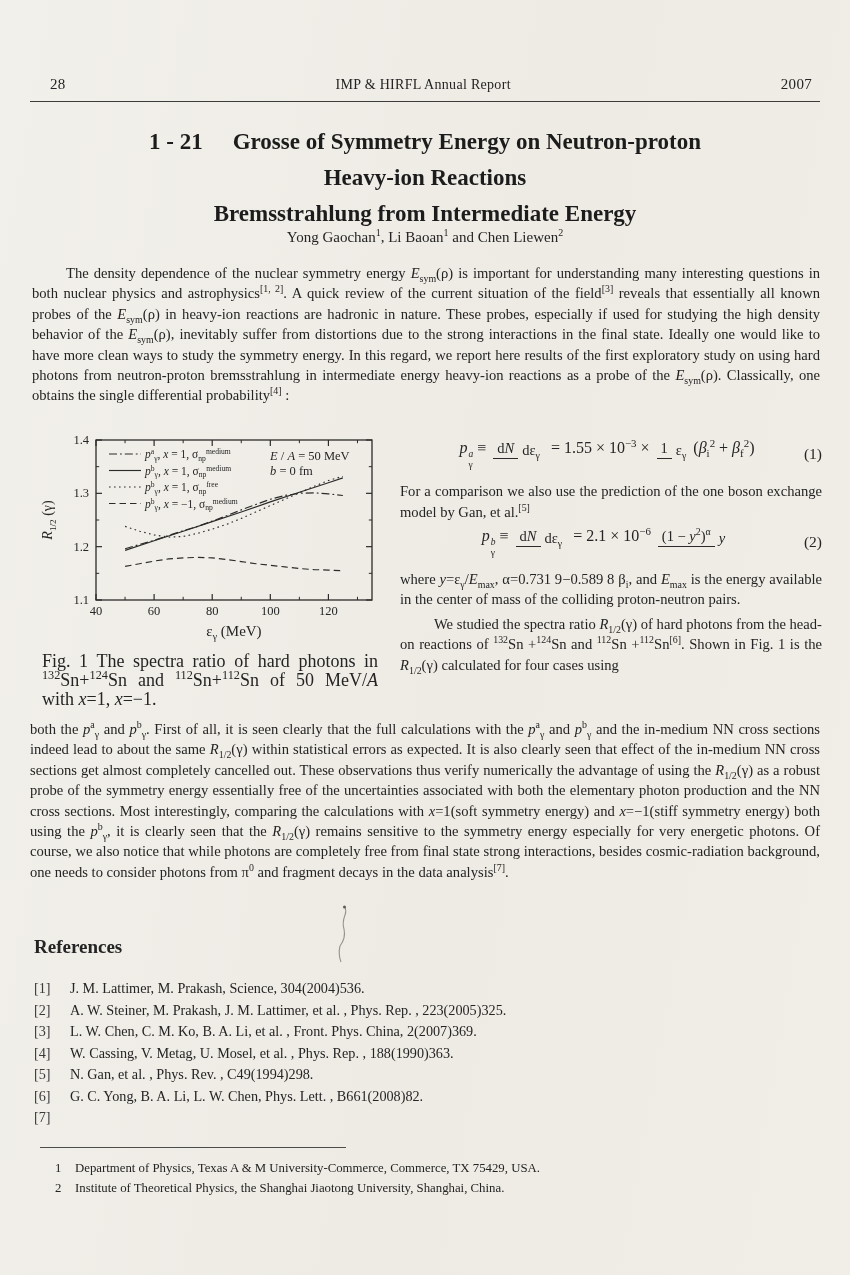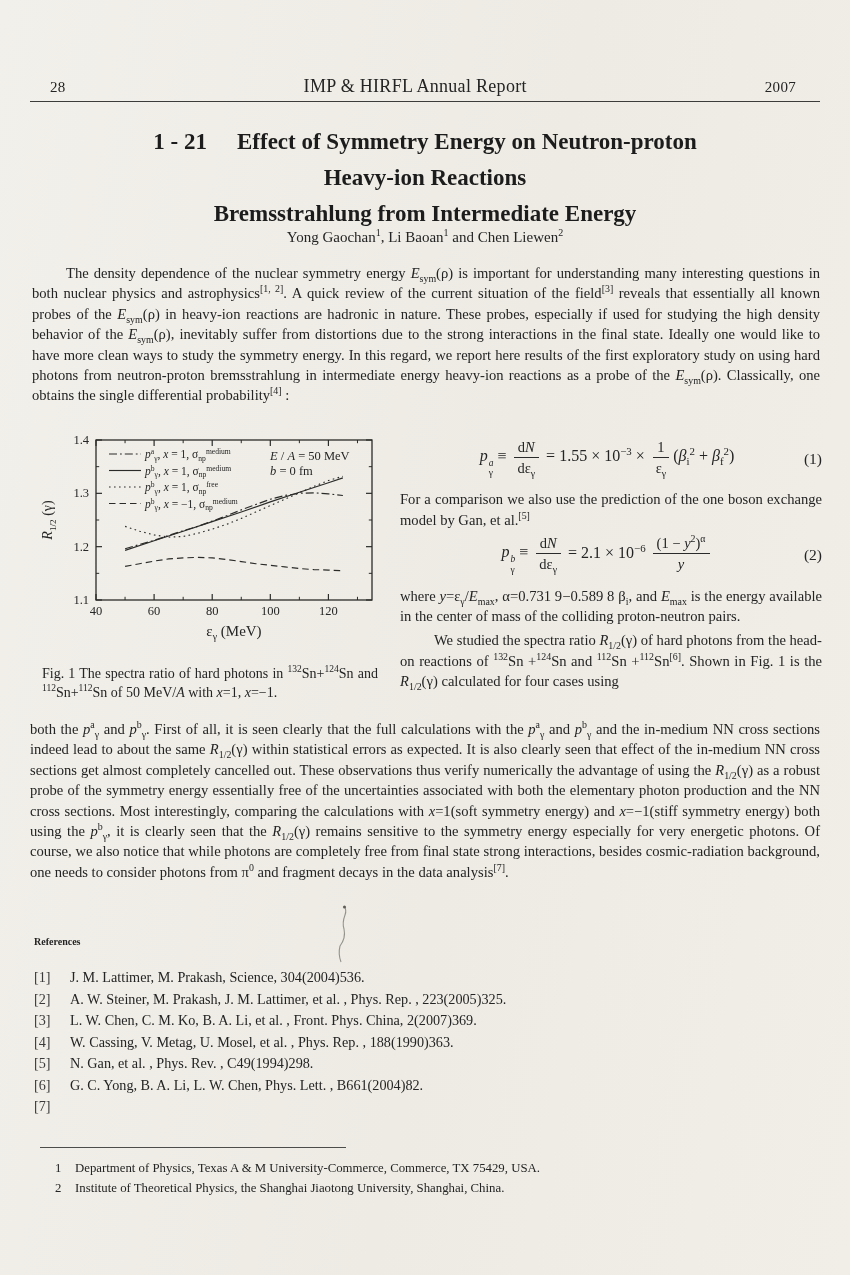--- a/index.html
+++ b/index.html
@@ -3,51 +3,51 @@
 <meta charset="utf-8">
 <style>
   html,body { margin:0; padding:0; background:#8a8a88; }
   .page {
     position:relative; width:850px; height:1275px; margin:0 auto;
     background:linear-gradient(100deg,#f2f0ea 0%,#edebe4 55%,#f0eee7 100%);
     font-family:"Liberation Serif","DejaVu Serif",serif;
     color:#242424; overflow:hidden;
   }
   
-  .header { position:absolute; top:76px; left:50px; right:54px; display:flex; justify-content:space-between; align-items:baseline; font-size:15px; letter-spacing:.3px; }
-  .header .journal { font-size:18px; }
+  .header { position:absolute; top:76px; left:50px; right:38px; display:flex; justify-content:space-between; align-items:baseline; font-size:15px; letter-spacing:.3px; }
+  .header .journal { font-size:14px; }
   .header-rule { position:absolute; top:101px; left:30px; right:30px; border-top:1.6px solid #3c3c3a; }
   
   .title-block { position:absolute; top:124px; left:55px; right:55px; text-align:center; font-weight:bold; font-size:23px; line-height:36px; color:#1c1c1c; }
   .title-num { margin-right:30px; }
   .authors { position:absolute; top:229px; left:0; width:100%; text-align:center; font-size:15px; }
   .authors sup { font-size:10px; }
   
   .bodytext { font-size:14.6px; line-height:20.4px; text-align:justify; }
   .indent { text-indent:34px;font-family:Liberation Serif, serif; }
   .para1 { position:absolute; top:263px; left:32px; width:788px; }
   sup { font-size:.68em; line-height:0; } sub { font-size:.68em; line-height:0; }
   
   .figure { position:absolute; top:430px; left:38px; width:352px; }
-  .figcaption { margin:16px 0 0 4px; width:336px; font-size:14px; line-height:19px; text-align:justify; }
+  .figcaption { margin:4px 0 0 4px; width:336px; font-size:18px; line-height:19px; text-align:justify; }
   
   .right-col { position:absolute; top:434px; left:400px; width:422px; }
   .right-col .rc-text { margin:4px 0; }
   .eq-row { display:flex; align-items:center; margin:4px 0 10px; font-size:16px; }
   .eq-body { flex:1; text-align:center; white-space:nowrap; }
   .eq-num { width:38px; text-align:right; font-size:15.5px; }
-  .frac { display:inline-flex; flex-direction:column; align-items:center; vertical-align:middle; margin:0 3px; font-size:14.5px; line-height:1.25;justify-content:flex-end; }
+  .frac { display:inline-flex; flex-direction:row; align-items:center; vertical-align:middle; margin:0 3px; font-size:14.5px; line-height:1.25;justify-content:flex-end; }
   .frac .fnum { padding:0 4px 1px; border-bottom:1.2px solid #2a2a2a; }
   .frac .fden { padding:1px 4px 0; }
   .pstack { display:inline-flex; flex-direction:column; align-items:flex-start; font-size:9.5px; line-height:1.15; vertical-align:-0.45em; margin-left:1px; }
   
   .fullwidth { position:absolute; top:719px; left:30px; width:790px; }
   
   .references { position:absolute; top:936px; left:34px; width:786px; }
-  .ref-heading { font-weight:bold; font-size:10px; }
+  .ref-heading { font-weight:bold; font-size:19px; }
   .ref-list { margin-top:20px; font-size:14.2px; line-height:21.5px; }
   .ref-item { display:flex; }
   .ref-label { width:36px; flex-shrink:0; color:#3a3a3a; }
   
   .footnote-rule { position:absolute; top:1147px; left:40px; width:306px; border-top:1.1px solid #4c4c4a; }
   .footnotes { position:absolute; top:1158px; left:55px; width:740px; font-size:12.8px; line-height:20px; }
   .fn-item { display:flex; }
   .fn-num { width:20px; flex-shrink:0; }
   
   svg text { font-family:"Liberation Serif","DejaVu Serif",serif; fill:#262626; }
@@ -59,21 +59,21 @@
 <div class="page">
 
   <div class="header">
     <span>28</span>
     <span class="journal">IMP &amp; HIRFL Annual Report</span>
     <span>2007</span>
   </div>
   <div class="header-rule"></div>
 
   <div class="title-block">
-    <div><span class="title-num">1 - 21</span><span>Effect of Symmetry Energy on Neutron-proton</span></div>
+    <div><span class="title-num">1 - 21</span><span>Grosse of Symmetry Energy on Neutron-proton</span></div>
     <div>Heavy-ion Reactions</div>
     <div>Bremsstrahlung from Intermediate Energy</div>
   </div>
 
   <div class="authors">Yong Gaochan<sup>1</sup>, Li Baoan<sup>1</sup> and Chen Liewen<sup>2</sup></div>
 
   <div class="para1 bodytext indent">The density dependence of the nuclear symmetry energy <i>E</i><sub>sym</sub>(ρ) is important for understanding many interesting questions in both nuclear physics and astrophysics<sup>[1, 2]</sup>. A quick review of the current situation of the field<sup>[3]</sup> reveals that essentially all known probes of the <i>E</i><sub>sym</sub>(ρ) in heavy-ion reactions are hadronic in nature. These probes, especially if used for studying the high density behavior of the <i>E</i><sub>sym</sub>(ρ), inevitably suffer from distortions due to the strong interactions in the final state. Ideally one would like to have more clean ways to study the symmetry energy. In this regard, we report here results of the first exploratory study on using hard photons from neutron-proton bremsstrahlung in intermediate energy heavy-ion reactions as a probe of the <i>E</i><sub>sym</sub>(ρ). Classically, one obtains the single differential probability<sup>[4]</sup> :</div>
 
   <div class="figure">
     <svg id="chart" width="348" height="214" viewBox="0 0 348 214">
@@ -200,21 +200,21 @@
         <div class="ref-item">
           <span class="ref-label">[4]</span>
           <span>W. Cassing, V. Metag, U. Mosel, et al. , Phys. Rep. , 188(1990)363.</span>
         </div>
         <div class="ref-item">
           <span class="ref-label">[5]</span>
           <span>N. Gan, et al. , Phys. Rev. , C49(1994)298.</span>
         </div>
         <div class="ref-item">
           <span class="ref-label">[6]</span>
-          <span>G. C. Yong, B. A. Li, L. W. Chen, Phys. Lett. , B661(2004)82.</span>
+          <span>G. C. Yong, B. A. Li, L. W. Chen, Phys. Lett. , B661(2008)82.</span>
         </div>
         <div class="ref-item">
           <span class="ref-label">[7]</span>
         </div>
       </div>
   </div>
 
   <div class="footnote-rule"></div>
   <div class="footnotes" id="fn-list">
       <div class="fn-item">

